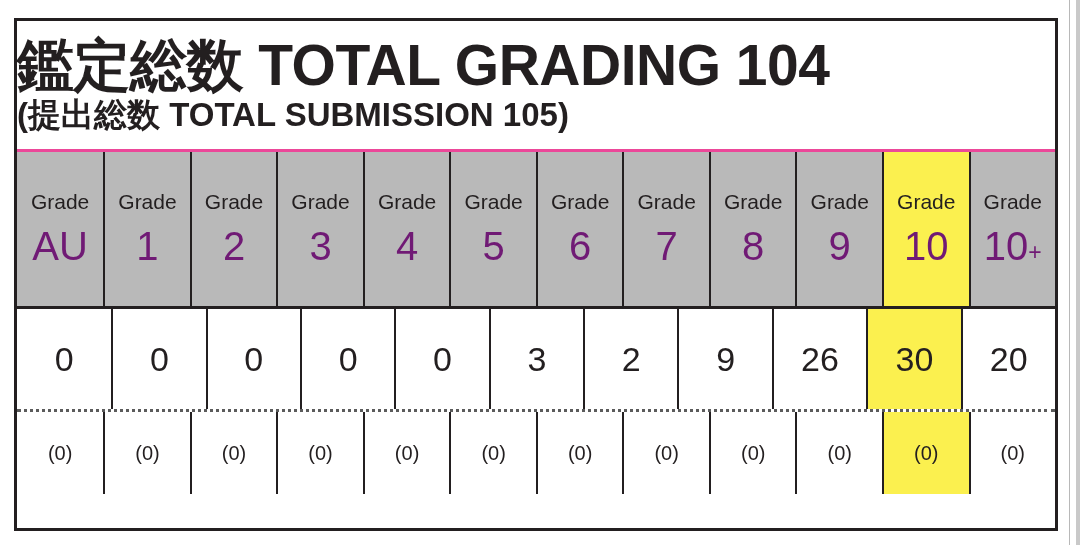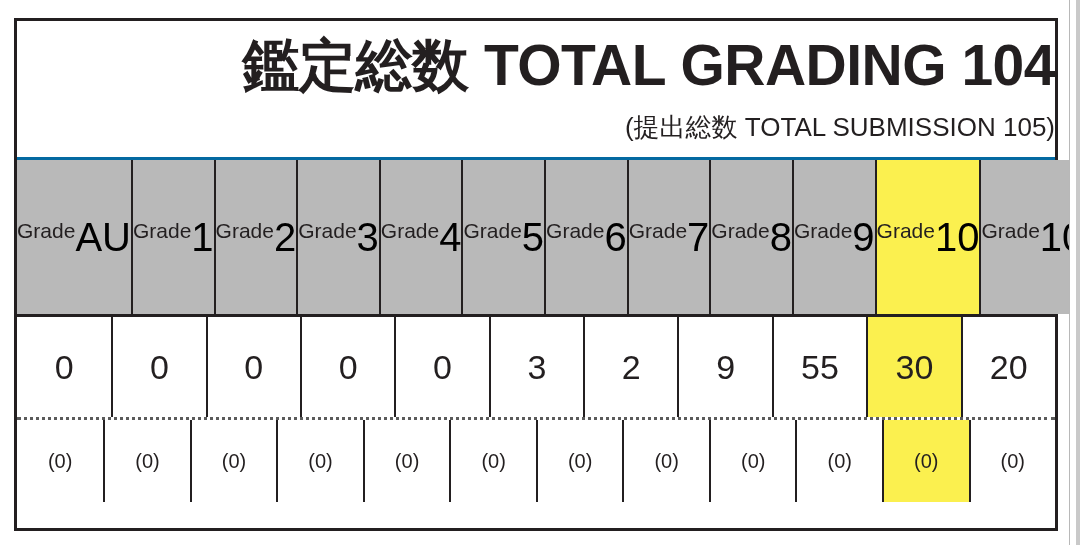--- a/index.html
+++ b/index.html
@@ -49,37 +49,36 @@
     height: 513px;
     border: 3px solid #231f20;
     box-sizing: border-box;
     background: #ffffff;
     display: flex;
     flex-direction: column;
   }
 
   
   #header {
-    border-bottom: 3px solid #0369a1;
+    border-bottom: 3px solid #ec4899;
     padding: 14px 0 16px 0;
-    text-align: right;
+    text-align: left;
   }
   #title {
     font-size: 57px;
     font-weight: bold;
     color: #231f20;
     letter-spacing: -0.5px;
     line-height: 1.08;
     white-space: nowrap;
   }
   #subtitle {
-    font-size: 26px;
-    font-weight: normal;
-    color: #231f20;
-    margin-top: 16px;
+    font-size: 33px;
+    font-weight: bold;
+    color: #231f20;
     line-height: 1.1;
     white-space: nowrap;
   }
 
   
   #table {
     flex: 1;
     display: flex;
     flex-direction: column;
   }
@@ -94,21 +93,21 @@
   #value-row {
     height: 100px;
   }
   #paren-row {
     height: 82px;
   }
   .cell {
     flex: 1 1 0;
     box-sizing: border-box;
     display: flex;
-    flex-direction: row;
+    flex-direction: column;
     align-items: center;
     justify-content: center;
     border-right: 2px solid #231f20;
     position: relative;
   }
   .cell:last-child {
     border-right: none;
   }
   
   #header-row .cell {
@@ -126,21 +125,21 @@
     background: #fbf04f;
   }
   .grade-word {
     font-size: 21px;
     color: #231f20;
     line-height: 1;
     margin-bottom: 14px;
   }
   .grade-num {
     font-size: 40px;
-    color: #000000;
+    color: #701a75;
     line-height: 1;
     white-space: nowrap;
     text-align: right;
   }
   .grade-num .plus {
     font-size: 23px;
     vertical-align: baseline;
   }
   .count {
     font-size: 34px;
@@ -247,21 +246,21 @@
         <div class="cell">
             <div class="count">3</div>
           </div>
         <div class="cell">
             <div class="count">2</div>
           </div>
         <div class="cell">
             <div class="count">9</div>
           </div>
         <div class="cell">
-            <div class="count">55</div>
+            <div class="count">26</div>
           </div>
         <div class="cell hl">
             <div class="count">30</div>
           </div>
         <div class="cell">
             <div class="count">20</div>
           </div>
       </div>
 
       <div id="dotted"></div>

